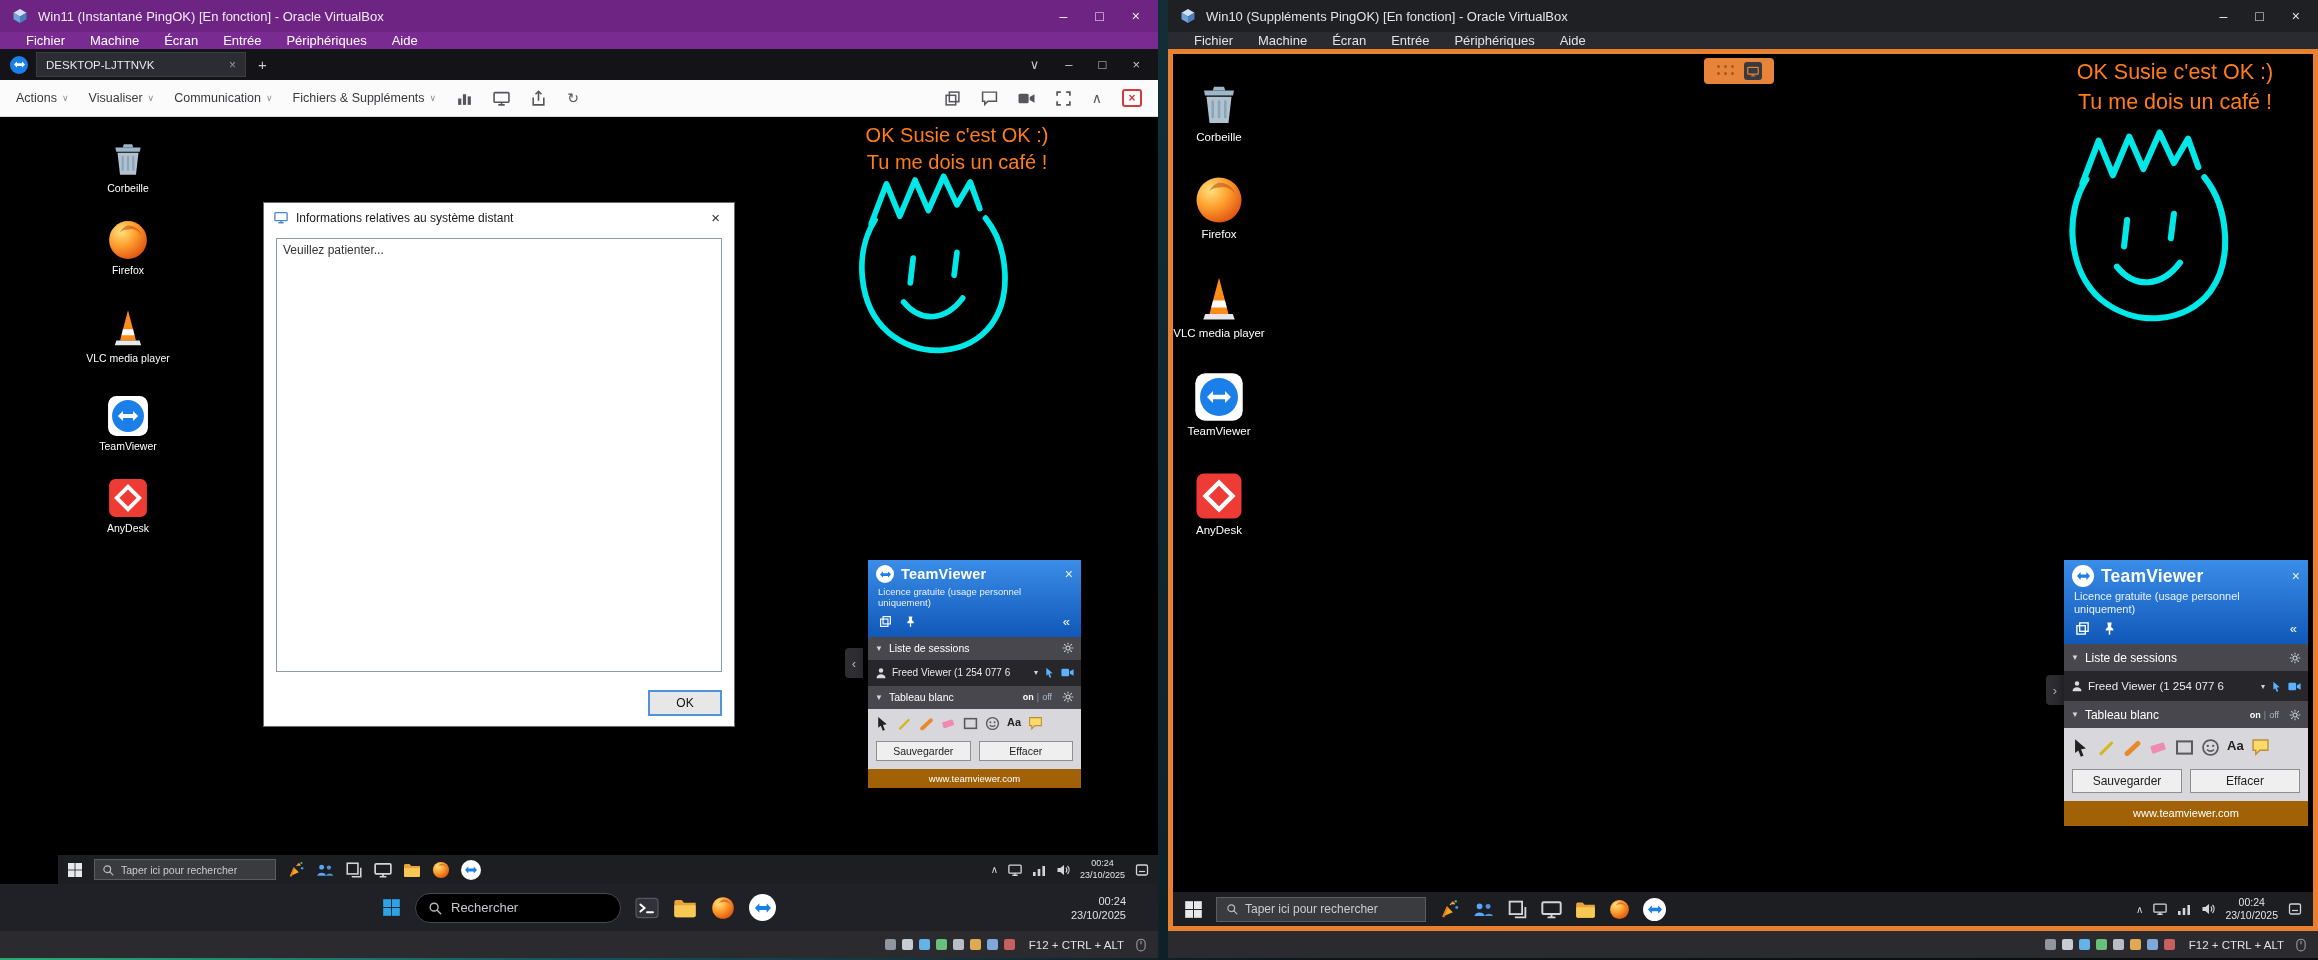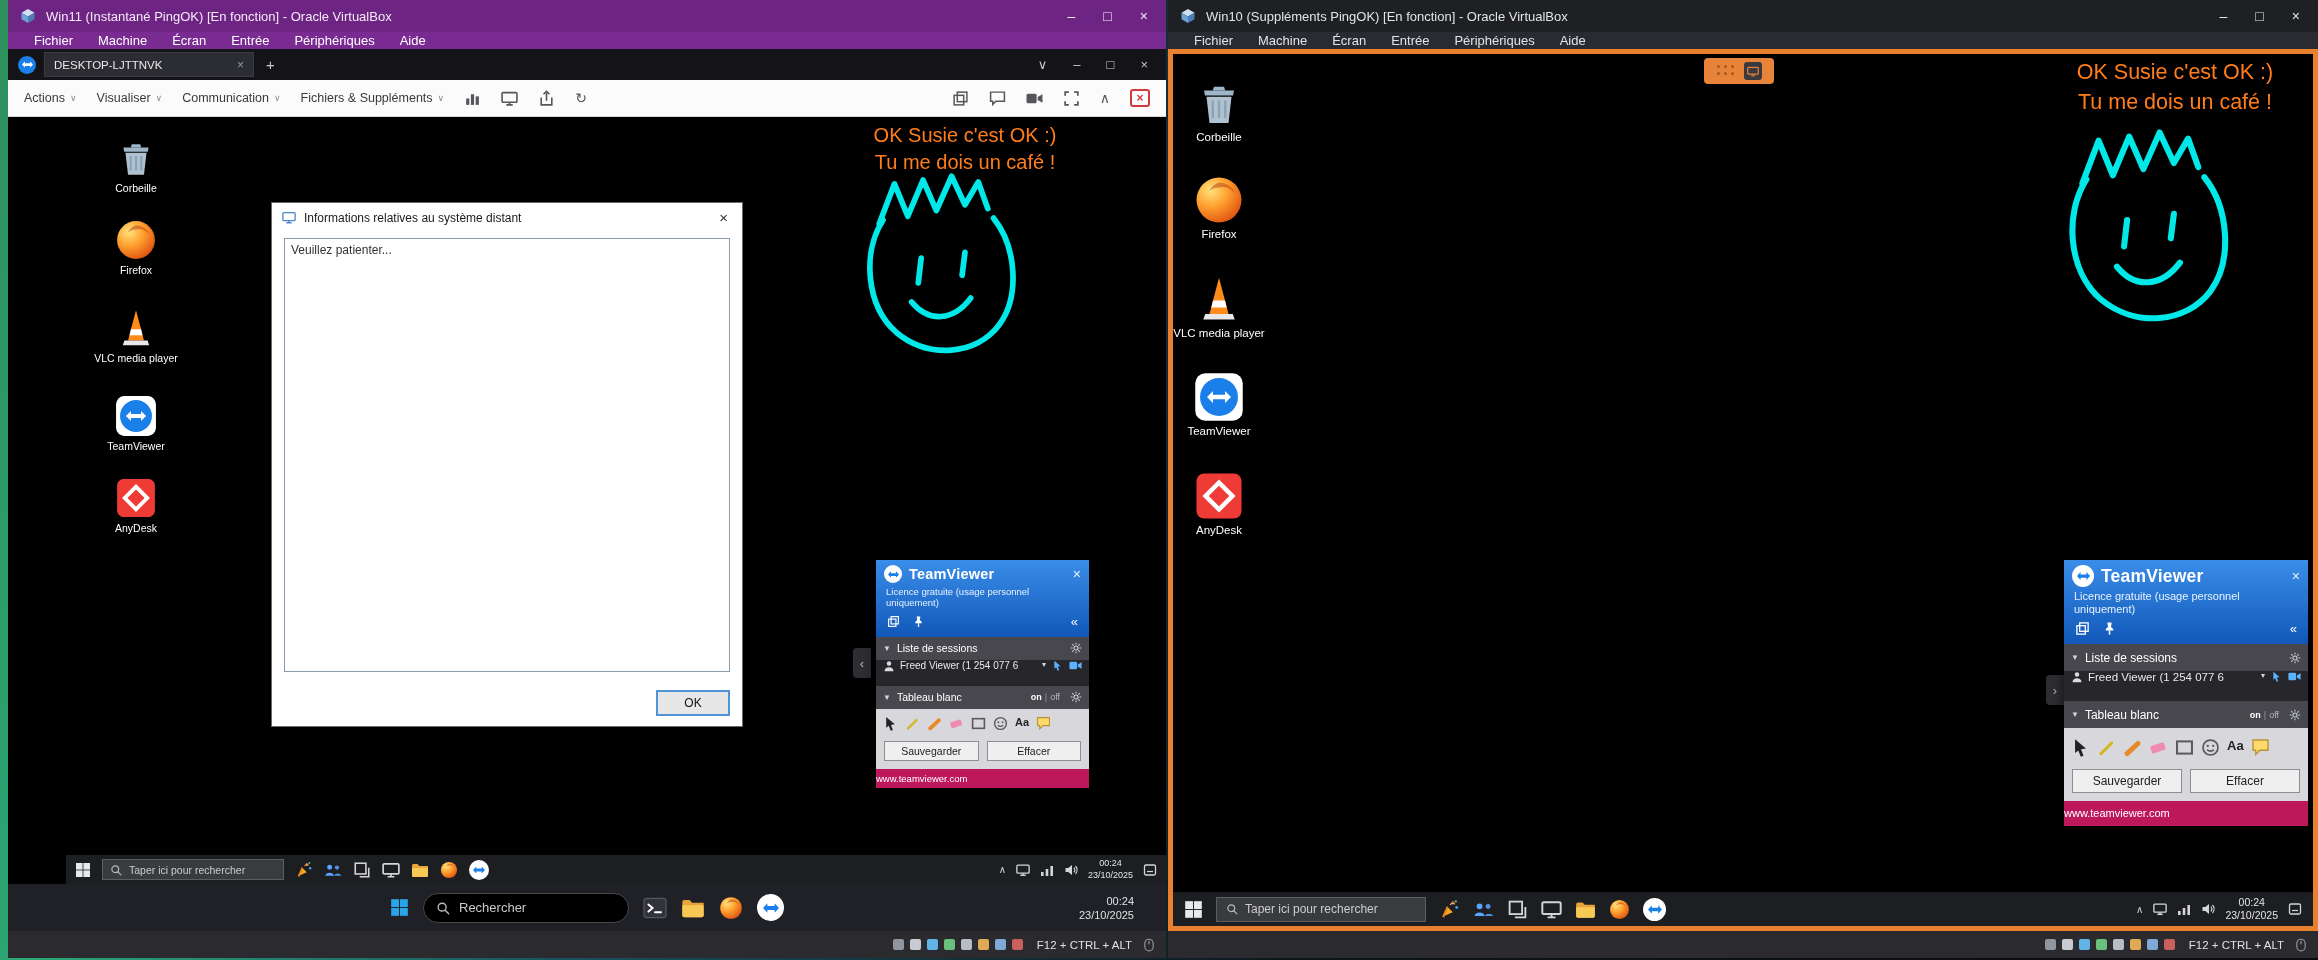--- a/index.html
+++ b/index.html
@@ -1,21 +1,21 @@
 <!DOCTYPE html>
 <html><head>
 <meta charset="utf-8">
 <style>
   *{box-sizing:border-box;margin:0;padding:0}
   html,body{width:2318px;height:960px;overflow:hidden}
   body{background:linear-gradient(100deg,#2e8f5c 0%,#2aa876 8%,#17505e 30%,#0d1418 60%,#0a0c0e 100%);
        font-family:"Liberation Sans",sans-serif;position:relative}
   svg{display:block}
   .window{position:absolute;top:0;height:958px;display:flex;flex-direction:column;overflow:hidden;background:#000}
-  .win-left{left:8px;width:1158px}
+  .win-left{left:0;width:1158px}
   .win-right{left:1168px;width:1150px}
 
   
   .titlebar{height:32px;display:flex;align-items:center;gap:10px;padding:0 12px;font-size:13px;flex:0 0 auto}
   .tb-purple{background:#6d2482;color:#f4eaf8}
   .tb-dark{background:#1f2024;color:#e2e3e7}
   .ticon{width:16px;height:16px}
   .ttext{white-space:nowrap;overflow:hidden}
   .wbtns{margin-left:auto;display:flex;gap:28px;font-size:14px;padding-right:6px}
   .wbtns span{cursor:default}
@@ -75,36 +75,36 @@
   .hd-row{display:flex;align-items:center;gap:7px}
   .tvp .brand{font-weight:bold;letter-spacing:.2px}
   .tvp .px{margin-left:auto;font-size:14px;color:#eaf2ff}
   .tvp .lic{color:#e8f1ff;line-height:1.2;padding:3px 2px 2px}
   .ic-row{display:flex;align-items:center;gap:12px;padding:3px 3px 4px;color:#fff}
   .pcol{margin-left:auto;font-size:13px}
   .tvp .sec{display:flex;align-items:center;gap:6px;background:#47474d;color:#fff;padding:0 7px}
   .tvp .car{font-size:8px;color:#cfd6e2}
   .tvp .pg{margin-left:auto;width:12px;height:12px;color:#c9cfd8}
   .tvp .pg.g2{margin-left:4px}
-  .tvp .ses{display:flex;gap:5px;background:#26262b;color:#e9e9ec;padding:0 7px}
+  .tvp .ses{display:flex;align-items:center;gap:5px;background:#26262b;color:#e9e9ec;padding:0 7px}
   .sestxt{flex:1;white-space:nowrap;overflow:hidden}
   .scar{font-size:8px;color:#cfd6e2}
   .sic{width:13px;height:11px;color:#5db2ff}
   .pp{width:12px;height:12px;color:#d8dce2}
   .onoff{margin-left:auto;display:flex;align-items:center;gap:3px;font-size:9px}
   .onoff b{color:#fff;font-weight:bold}
   .onoff i{color:#8a94a2;font-style:normal}
   .onoff em{color:#aeb8c6;font-style:normal}
   .tvp .tools{display:flex;align-items:center;gap:7px;background:#d8d8dc;padding:0 7px}
   .tool{flex:0 0 auto}
   .aa{font-weight:bold;color:#222}
   .c-cursor{color:#222}.c-pen{color:#d4b61e}.c-marker{color:#e8882a}.c-frame{color:#5a5a60}
   .tvp .btns{display:flex;gap:8px;background:#d8d8dc;padding:3px 8px 8px}
   .tvp .btns button{flex:1;background:#efefef;border:1px solid #8f8f93;font-family:inherit;color:#222}
-  .tvp .ft{background:#be185d;color:#fff;}
+  .tvp .ft{background:#a16207;color:#fff;text-align:center}
   
   .tvp-sm{width:213px}
   .tvp-sm .tvlogo{width:18px;height:18px}.tvp-sm .tvlogo svg{width:11px;height:7px}
   .tvp-sm .brand{font-size:14.5px}
   .tvp-sm .lic{font-size:9.5px}
   .tvp-sm .ic-row svg{width:13px;height:13px}
   .tvp-sm .sec{height:23px;font-size:10.5px}
   .tvp-sm .ses{height:26px;font-size:10px}
   .tvp-sm .tools{height:29px}
   .tvp-sm .tool{width:15px;height:15px}

